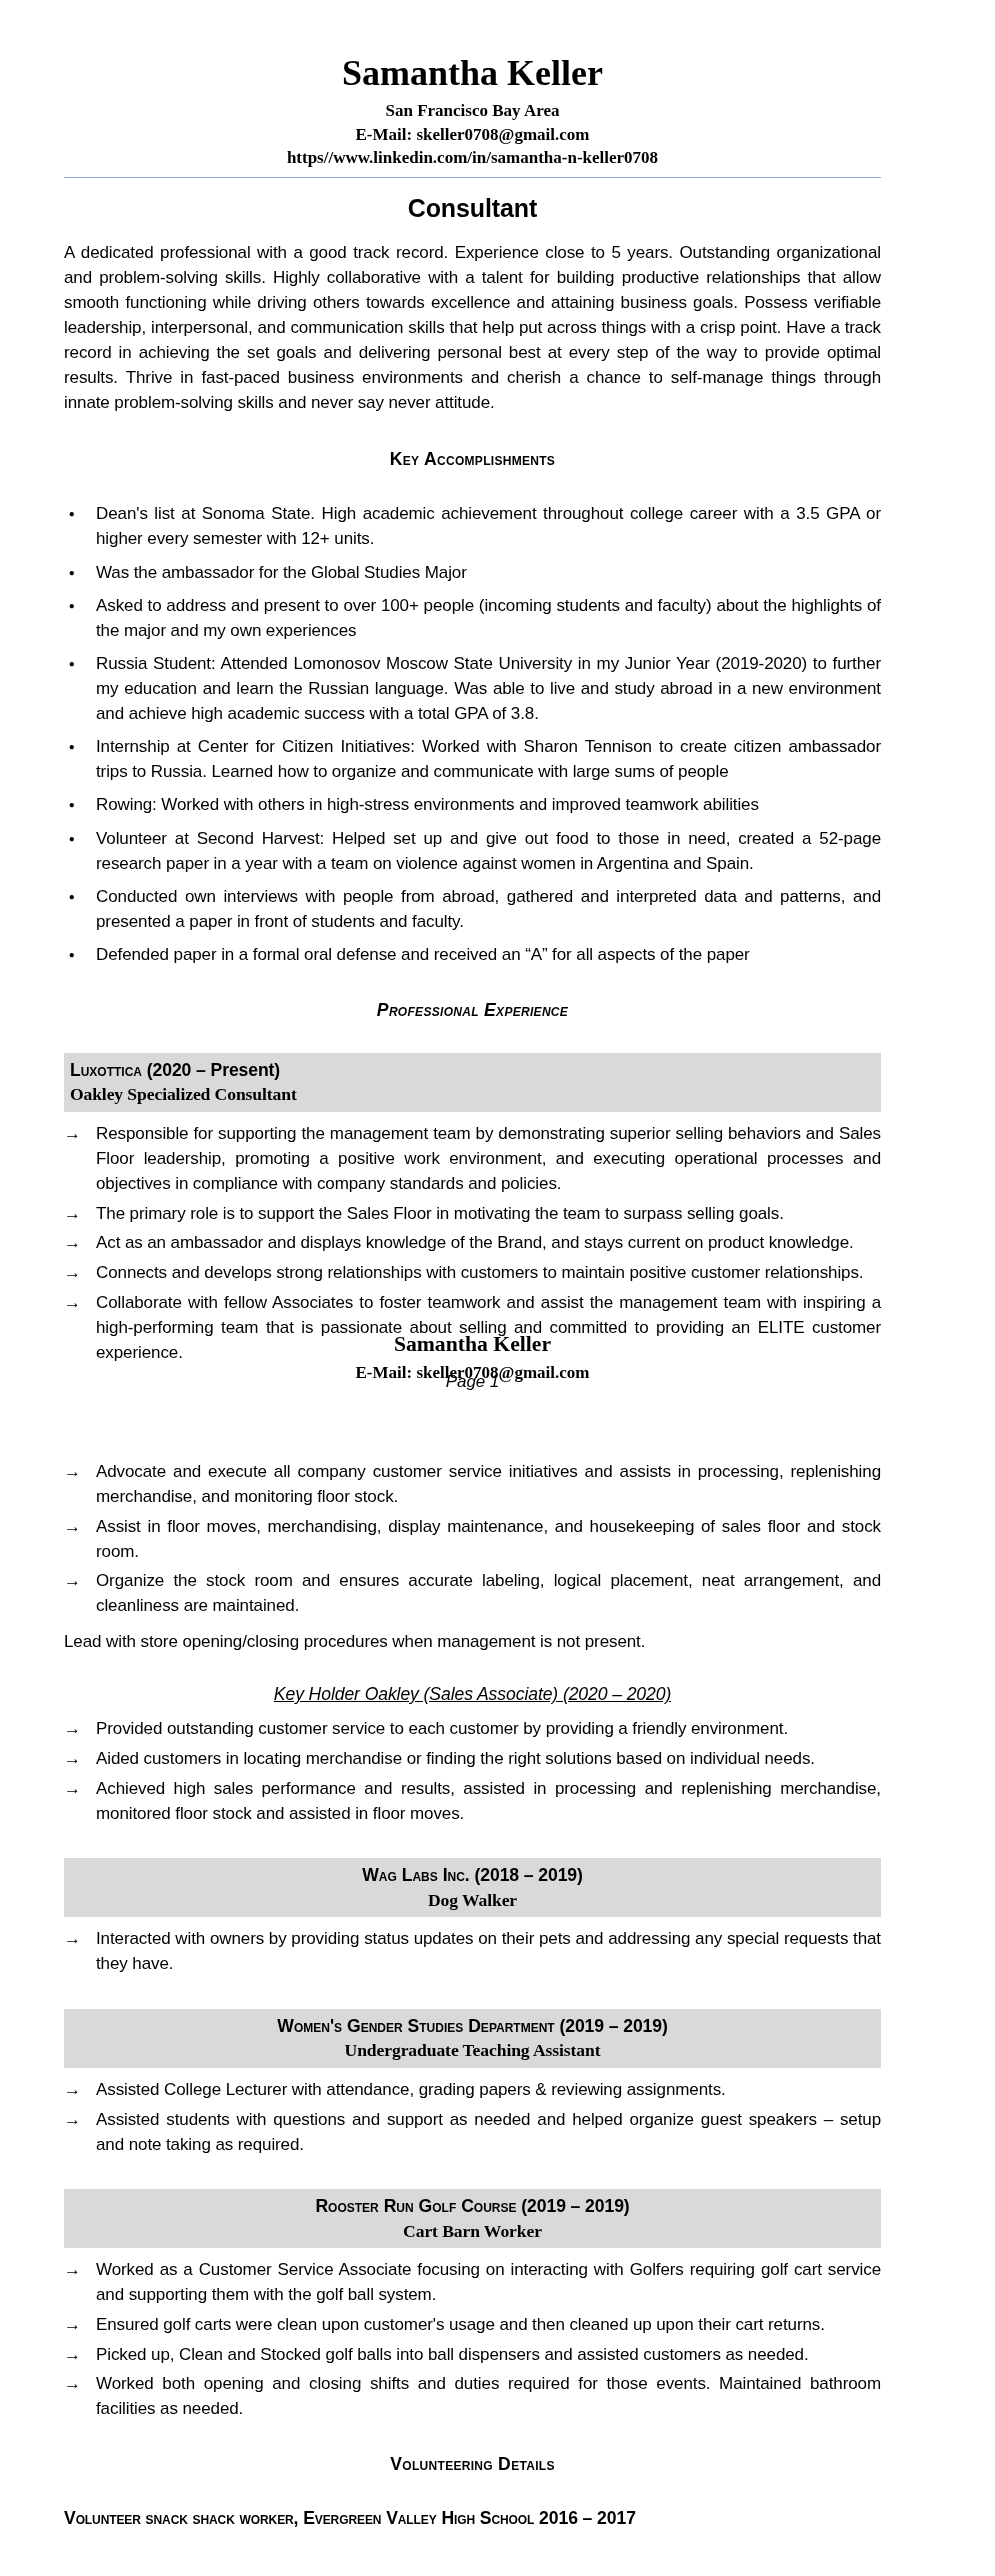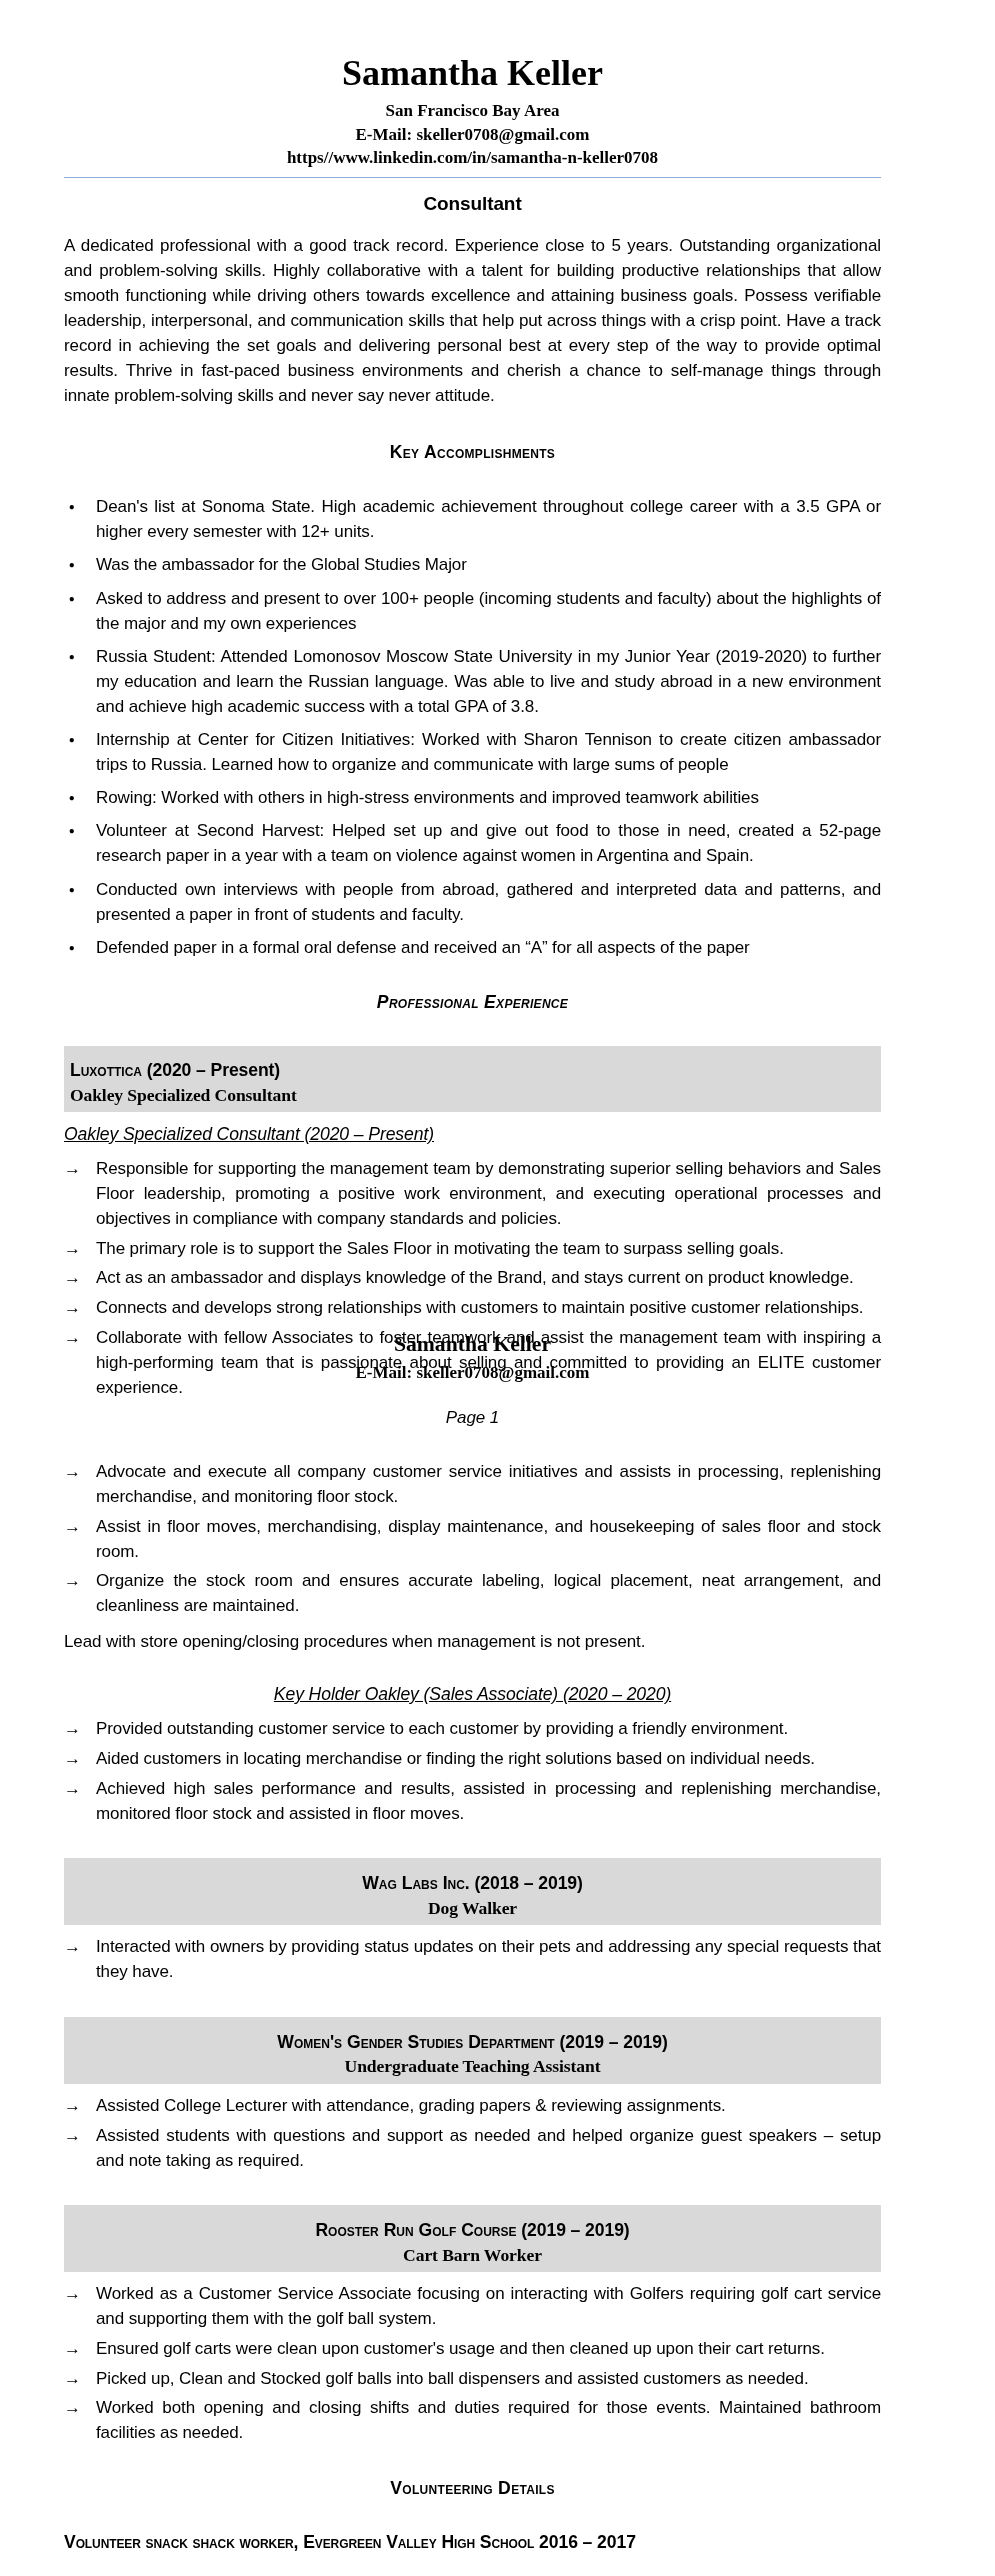--- a/index.html
+++ b/index.html
@@ -33,21 +33,21 @@
     font-family: "Liberation Serif", serif;
     font-weight: bold; font-size: 17px; line-height: 23.4px;
     text-align: center; letter-spacing: 0;
   }
   .rule {
     height: 4.7px; background: #1f3864;
     border-top: 0.6px solid #8eaadb;
     margin-top: 7px;
   }
   .role-title {
-    font-weight: bold; font-size: 19px; line-height: 1.2;
+    font-weight: bold; font-size: 25px; line-height: 1.2;
     text-align: center; margin-top: 15px;
   }
   .summary { margin: 17.6px 0 0 0; }
   .skills-line { margin: 24.6px 0 0 0; font-style: italic; }
   .skills-label {
     font-weight: bold; text-decoration: underline;
   }
   .sec-heading {
     font-variant: small-caps;
     font-weight: bold; font-size: 17.6px; line-height: 1.2;
@@ -61,21 +61,21 @@
   .b-item { display: flex; margin-bottom: 8.2px; }
   .b-marker { flex: 0 0 32px; font-size: 10px; line-height: 25px; padding-left: 4.7px; }
   .a-marker { flex: 0 0 32px; font-size: 17px; line-height: 25px; }
   .li-text { flex: 1; text-align: justify; }
 
   .co-block {
     background: #d9d9d9;
     margin-top: 17.6px;
     padding: 4.7px 5.9px;
   }
-  .co-line { font-weight: bold; font-size: 17.6px; line-height: 24.6px; margin-top: 8px; }
+  .co-line { font-weight: bold; font-size: 17.6px; line-height: 24.6px; }
   .co-name { font-variant: small-caps; letter-spacing: 0; }
   .co-title { font-weight: bold; font-size: 17.6px; line-height: 24.6px; font-family: Liberation Serif, serif; }
   .subrole {
     margin-top: 9.4px;
     font-style: italic; text-decoration: underline;
     font-size: 17.6px;
   }
   .alist { margin-top: 9.4px; }
   .a-item { display: flex; margin-bottom: 4.7px; }
   .plain-line { margin-top: 6px; }
@@ -172,21 +172,20 @@
         <span class="li-text">Defended paper in a formal oral defense and received an “A” for all aspects of the paper</span>
       </div>
     </div>
 
   <h2 class="sec-heading mt-sec2">Professional Experience</h2>
 
   <div class="co-block">
     <div class="co-line"><span class="co-name">Luxottica</span> <span>(2020 – Present)</span></div>
     <div class="co-title">Oakley Specialized Consultant</div>
   </div>
-  <div class="subrole">Oakley Specialized Consultant (2020 – Present)</div>
 
   <div class="alist">
 
       <div class="a-item">
         <span class="a-marker">→</span>
         <span class="li-text">Responsible for supporting the management team by demonstrating superior selling behaviors and Sales Floor leadership, promoting a positive work environment, and executing operational processes and objectives in compliance with company standards and policies.</span>
       </div>
 
       <div class="a-item">
         <span class="a-marker">→</span>

